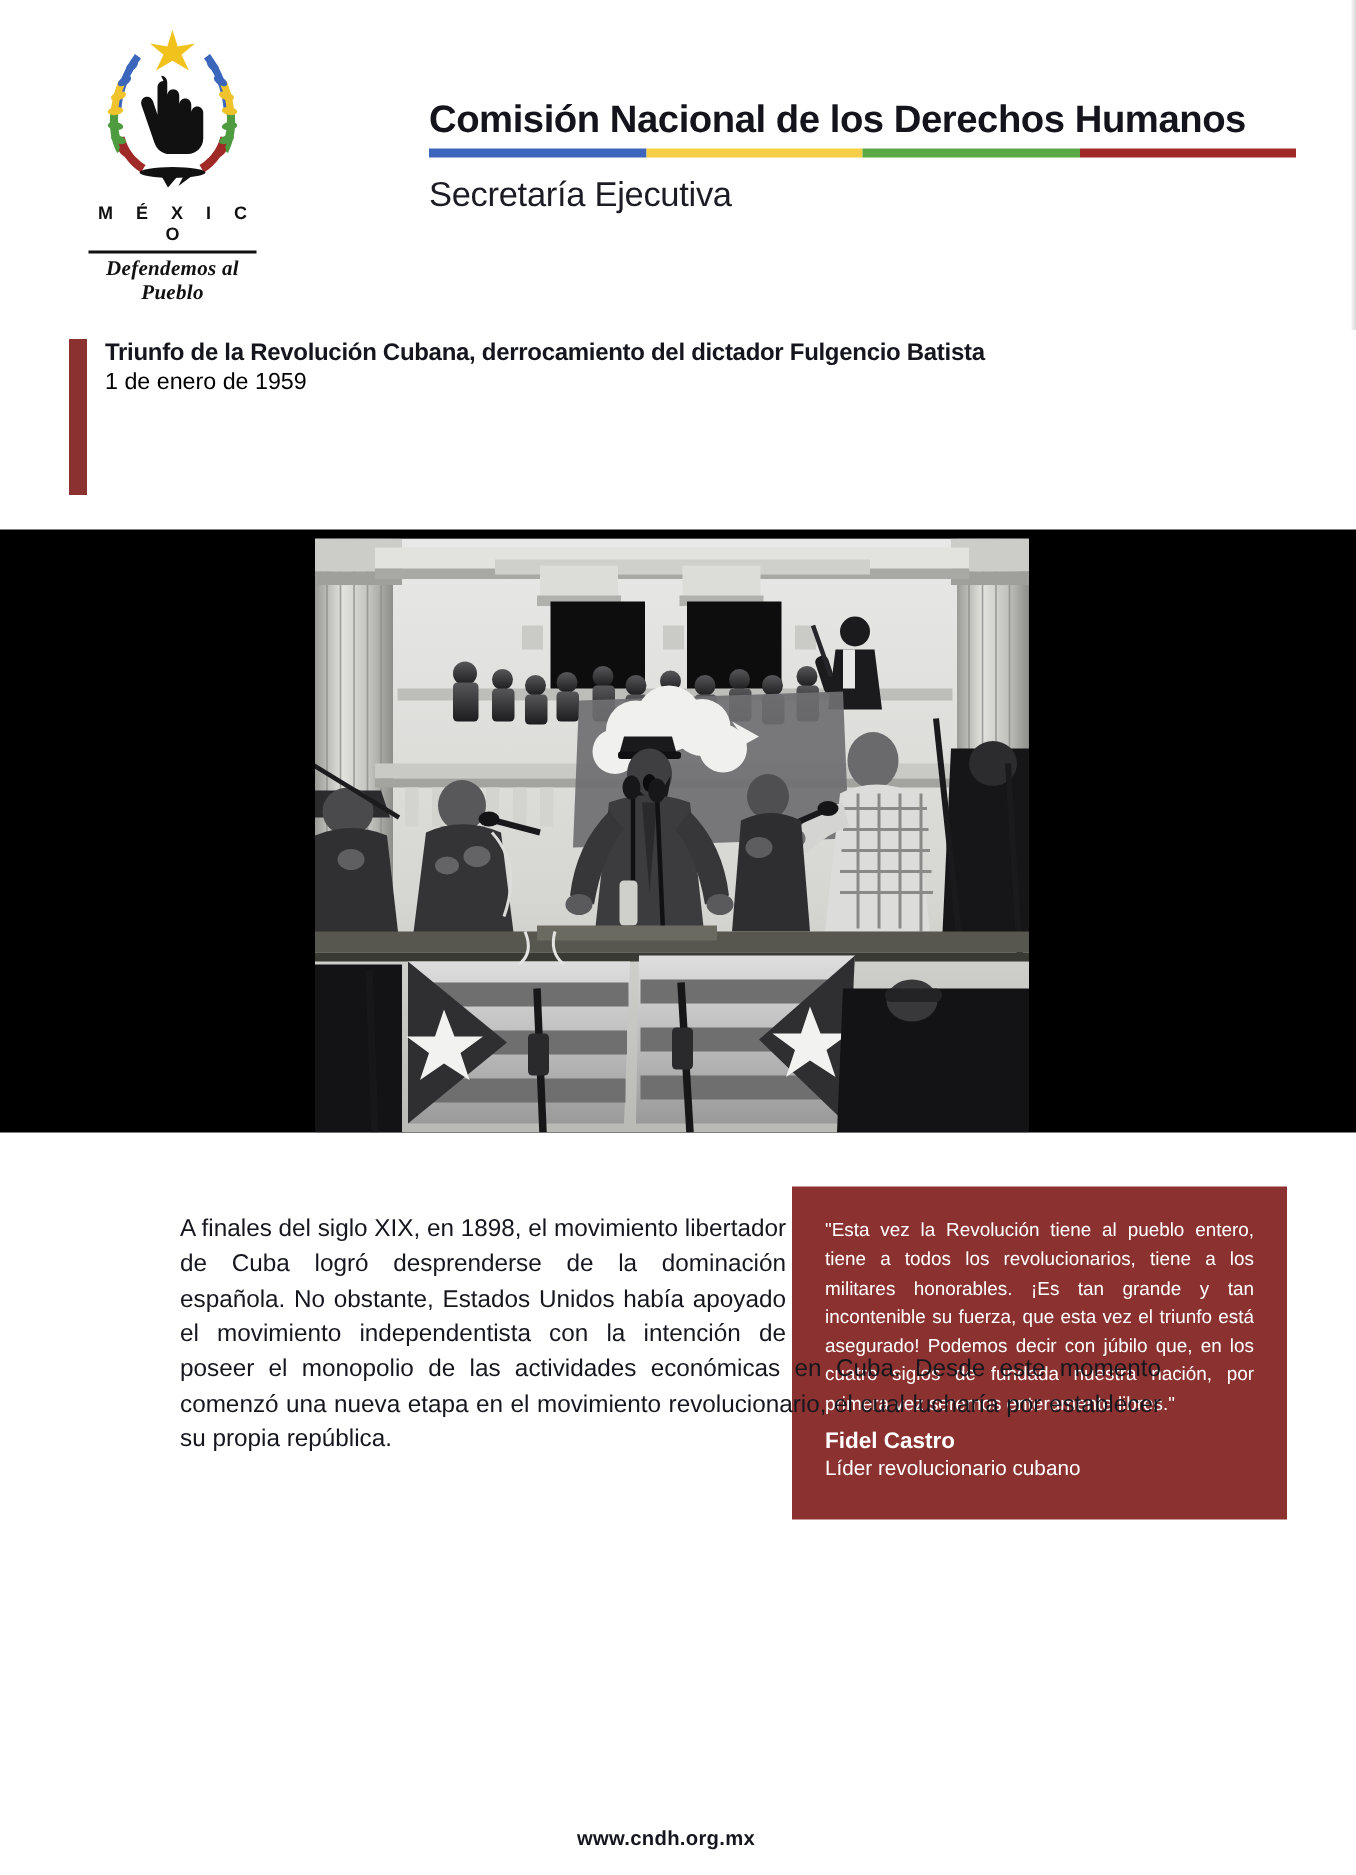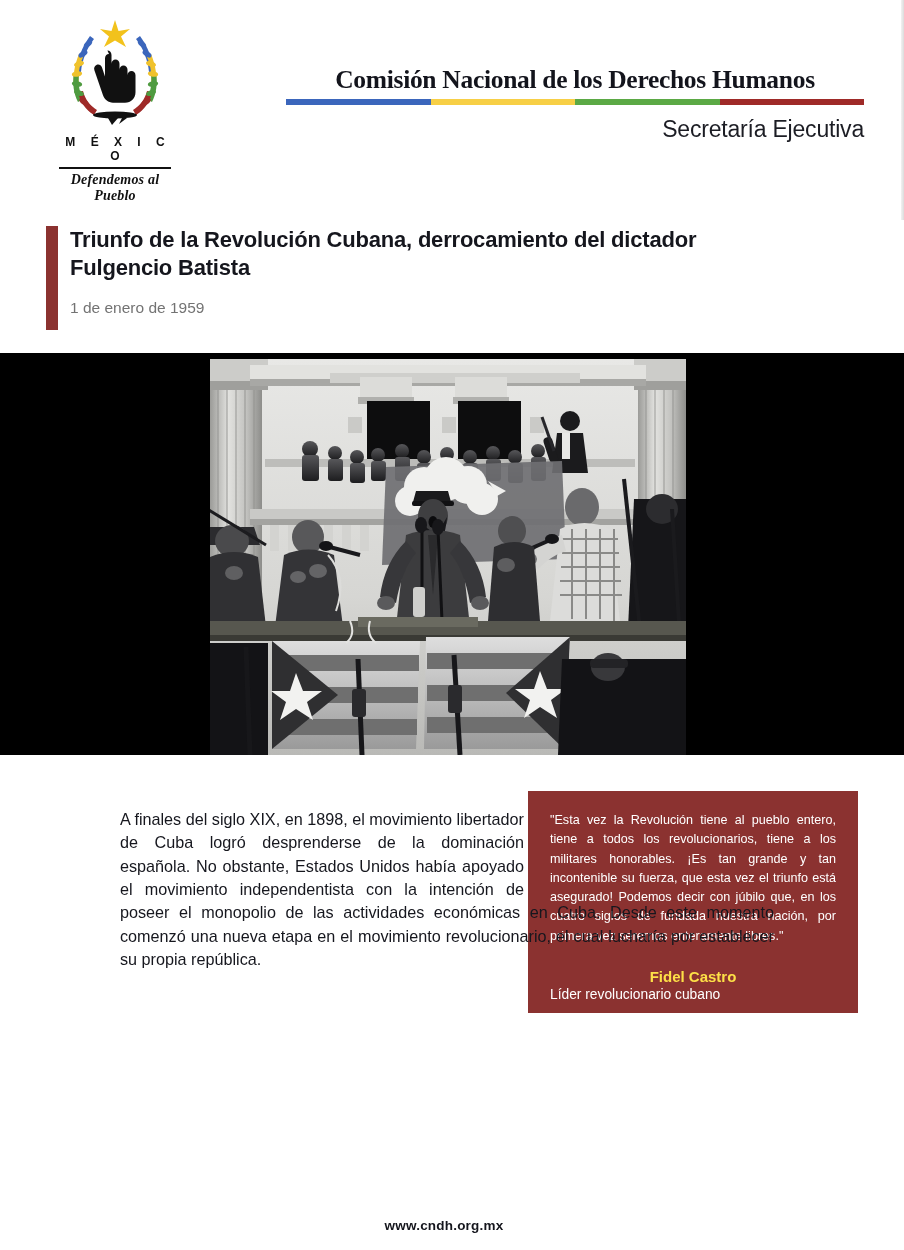--- a/index.html
+++ b/index.html
@@ -82,43 +82,43 @@
   }
 
   .org-block {
     position: absolute;
     left: 286px;
     top: 66px;
     width: 578px;
   }
 
   .org-title {
-    font-family: Liberation Serif, serif;
+    font-family: Liberation Sans, sans-serif;
     font-weight: bold;
     font-size: 25.5px;
     color: #13141c;
     letter-spacing: -0.3px;
-    text-align: center;
+    text-align: left;
     white-space: nowrap;
     line-height: 1.1;
   }
 
   .org-bar {
     display: flex;
     width: 100%;
     height: 6px;
     margin-top: 5px;
   }
   .org-bar span { flex: 1 1 25%; height: 100%; display: block; }
 
   .org-sub {
     font-family: "Liberation Sans", sans-serif;
     font-size: 23px;
     color: #1c1d24;
-    text-align: right;
+    text-align: left;
     margin-top: 11px;
     letter-spacing: -0.2px;
   }
 
   
   .title-section {
     position: relative;
     height: 133px;
     background: #ffffff;
     padding-left: 46px;
@@ -130,32 +130,31 @@
     top: 6px;
     width: 12px;
     height: 104px;
   }
 
   .title-text-wrap { padding-left: 24px; padding-top: 6px; }
 
   .doc-title {
     font-family: "Liberation Sans", sans-serif;
     font-weight: bold;
-    font-size: 22px;
+    font-size: 16px;
     color: #15161d;
     line-height: 1.27;
     letter-spacing: -0.2px;
     max-width: 700px;
   }
 
   .doc-date {
     font-family: "Liberation Sans", sans-serif;
     font-size: 15.5px;
-    color: #737373;
-    margin-top: 17px;
+    color: #000000;
   }
 
   
   .photo-band {
     position: relative;
     width: 904px;
     height: 402px;
     background: #000000;
   }
 
@@ -194,23 +193,23 @@
     font-size: 12.6px;
     line-height: 1.53;
     text-align: justify;
     color: #ffffff;
   }
 
   .quote-author {
     font-family: "Liberation Sans", sans-serif;
     font-weight: bold;
     font-size: 15px;
-    text-align: center;
-    margin-top: 22px;
-    color: #fde047;
+    text-align: left;
+    margin-top: 6px;
+    color: #ffffff;
   }
 
   .quote-role {
     font-family: "Liberation Sans", sans-serif;
     font-size: 13.8px;
     margin-top: 2px;
     color: #ffffff;
   }
 
   .body-wrap {

